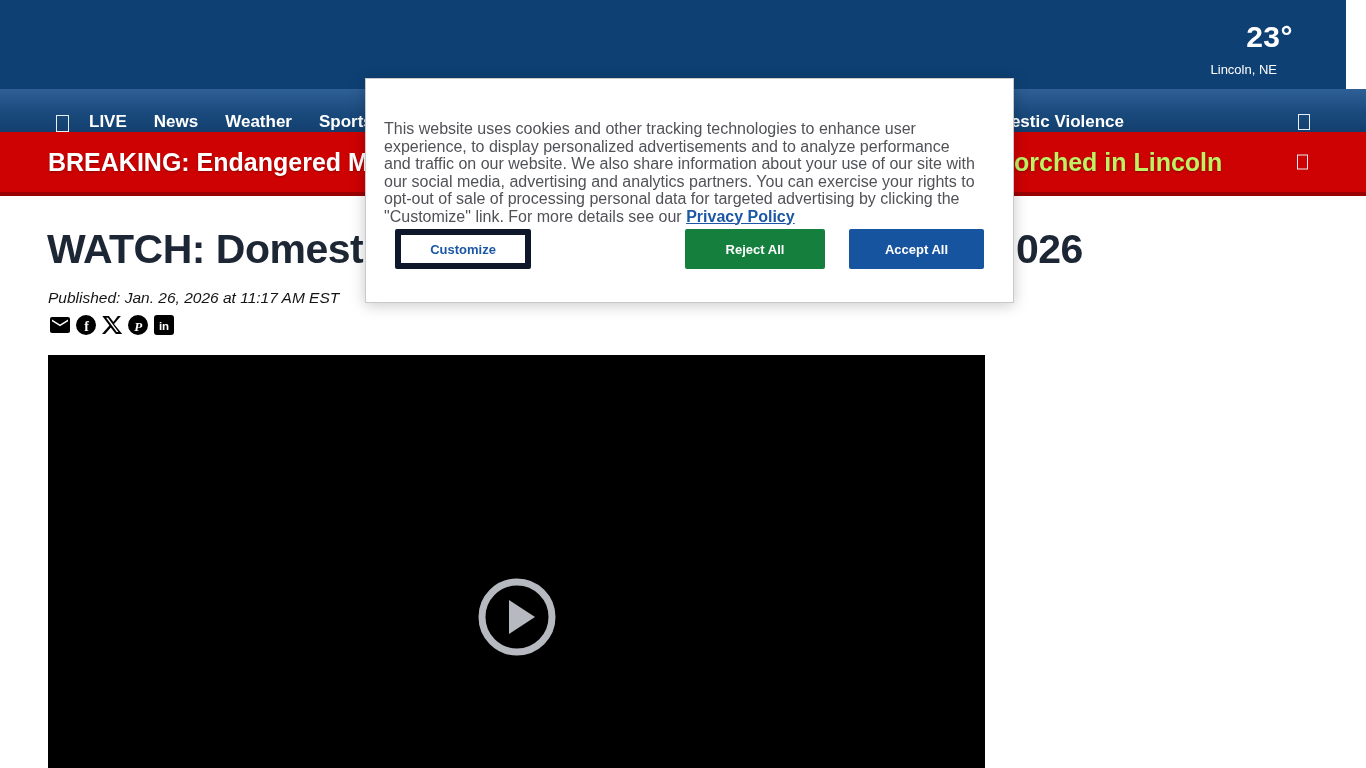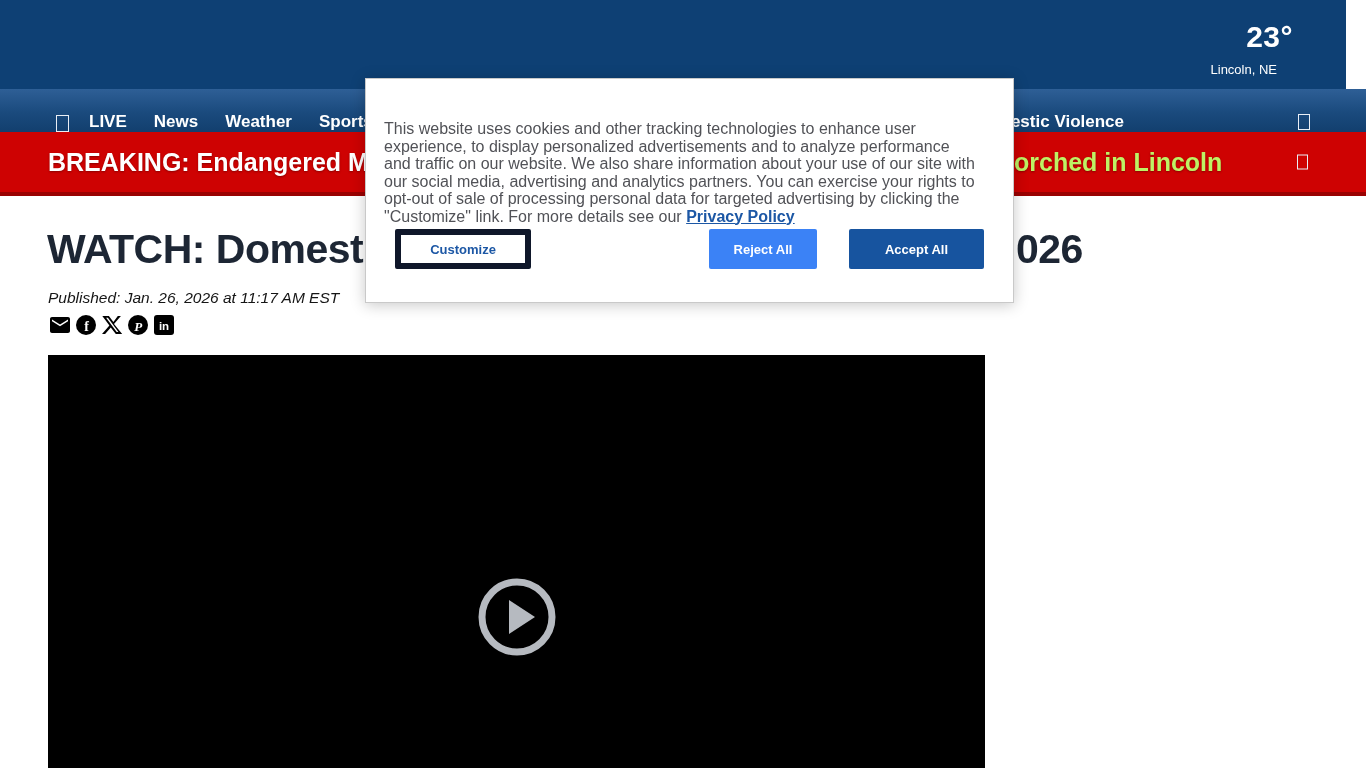--- a/index.html
+++ b/index.html
@@ -51,22 +51,22 @@
   
   .cookie-dialog { position:absolute; left:365px; top:78px; width:649px; height:225px;
               background:#fff; border:1px solid #c9c9c9; box-shadow:0 2px 14px rgba(0,0,0,.22); z-index:30; }
   .cookie-msg { position:absolute; left:18px; top:41px; width:592px;
               font-size:16px; line-height:17.5px; color:#515257; }
   .cookie-msg a { color:#1c57a5; font-weight:bold; text-decoration:underline; }
   .cookie-btns { position:absolute; left:29px; right:29px; top:150px; height:40px; display:flex; align-items:center; }
   .btn { height:40px; font-family:"Liberation Sans",sans-serif; font-size:13px; font-weight:bold;
          border-radius:2px; cursor:pointer; }
   .btn-customize { width:136px; background:#fff; border:6px solid #0f172a; color:#1c57a5; }
-  .btn-reject { width:108px; margin-left:auto; background:#3b82f6; border:none; color:#fff; }
-  .btn-accept { width:135px; margin-left:32px; background:#17549f; border:none; color:#fff; }
+  .btn-reject { width:140px; margin-left:auto; background:#15803d; border:none; color:#fff; }
+  .btn-accept { width:135px; margin-left:24px; background:#17549f; border:none; color:#fff; }
 </style>
 </head>
 <body>
 
 <div class="page">
 
   <header class="site-header">
     <div class="temp">23°</div>
     <div class="loc">Lincoln, NE</div>
   </header>

